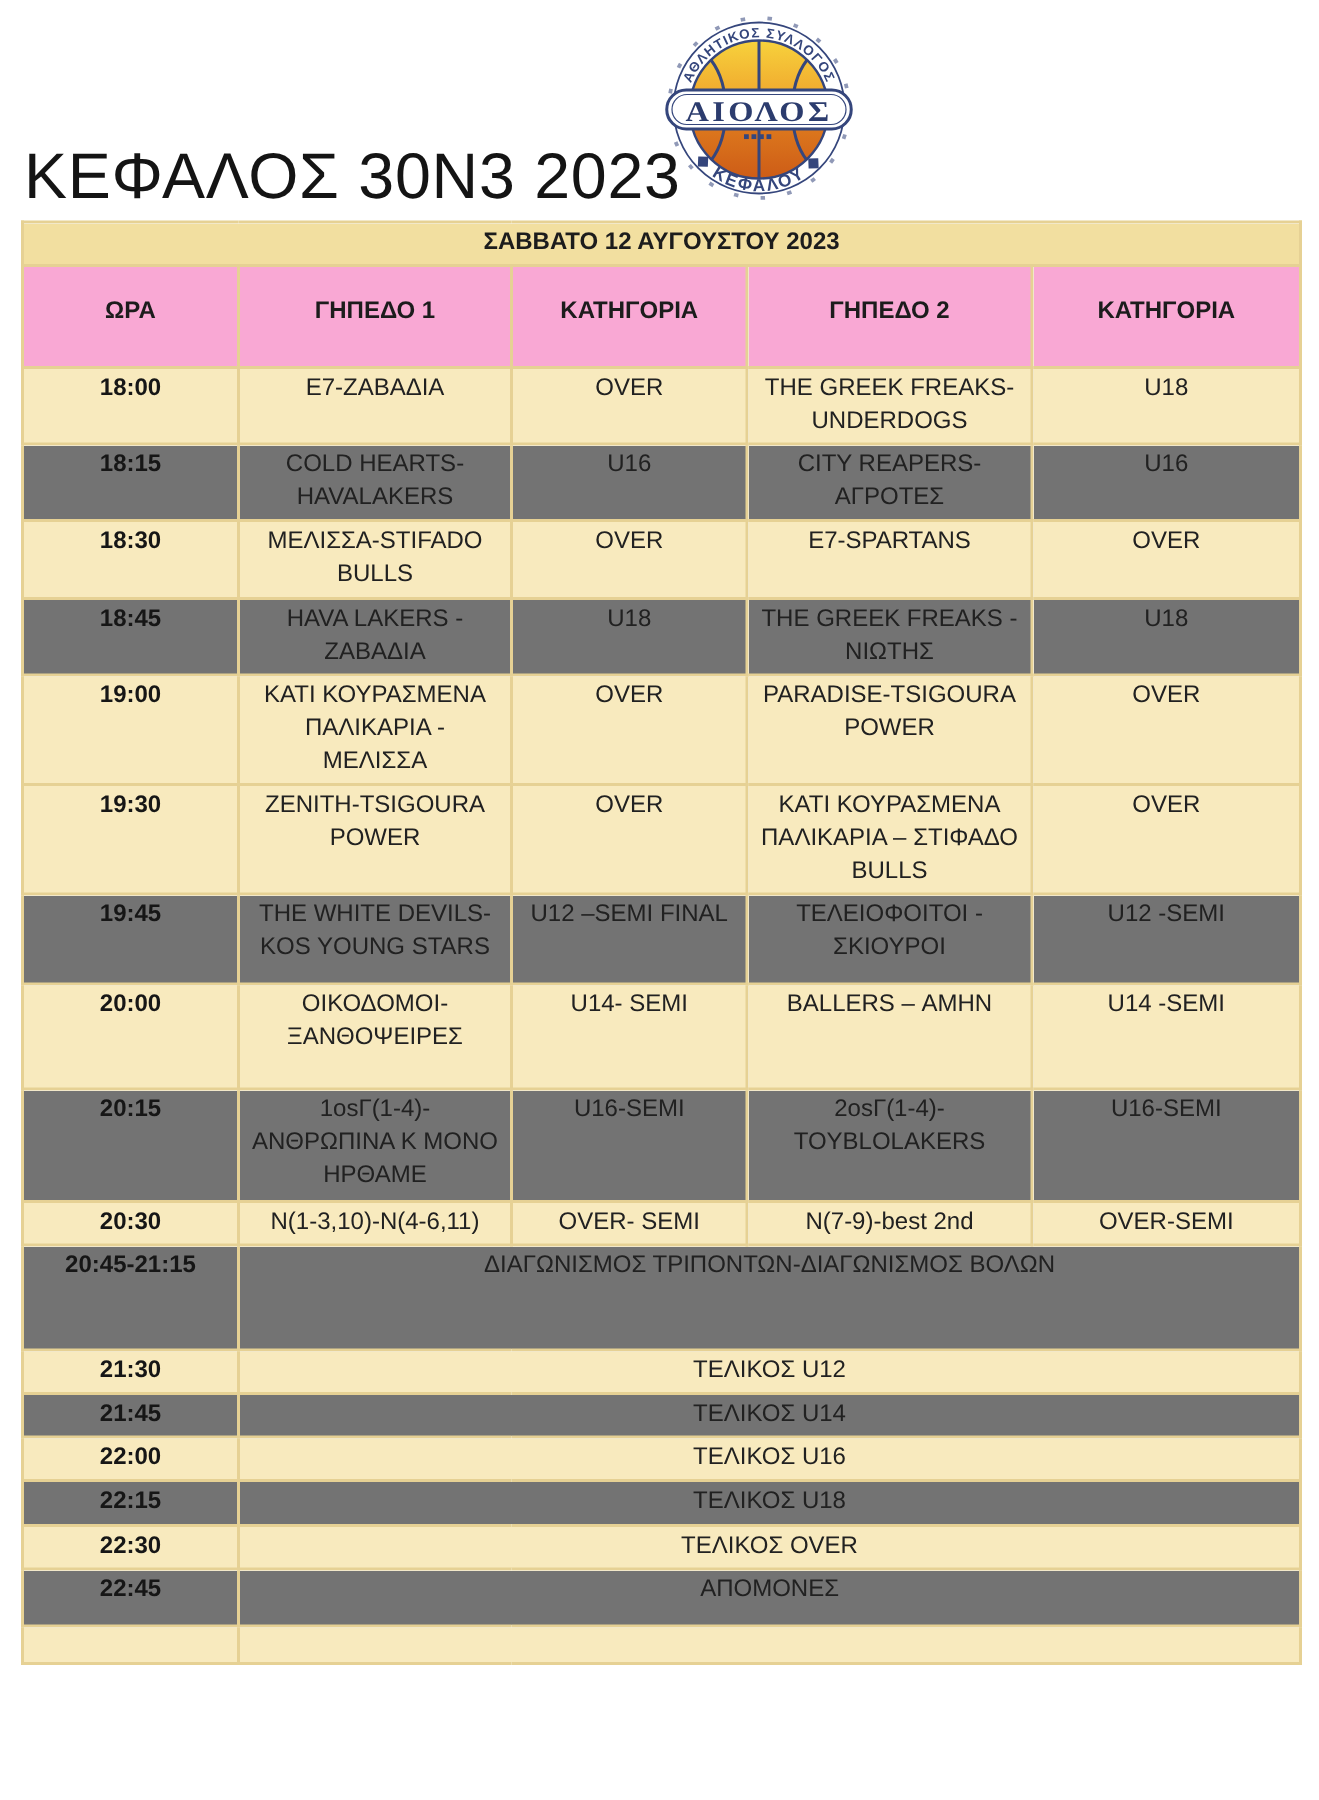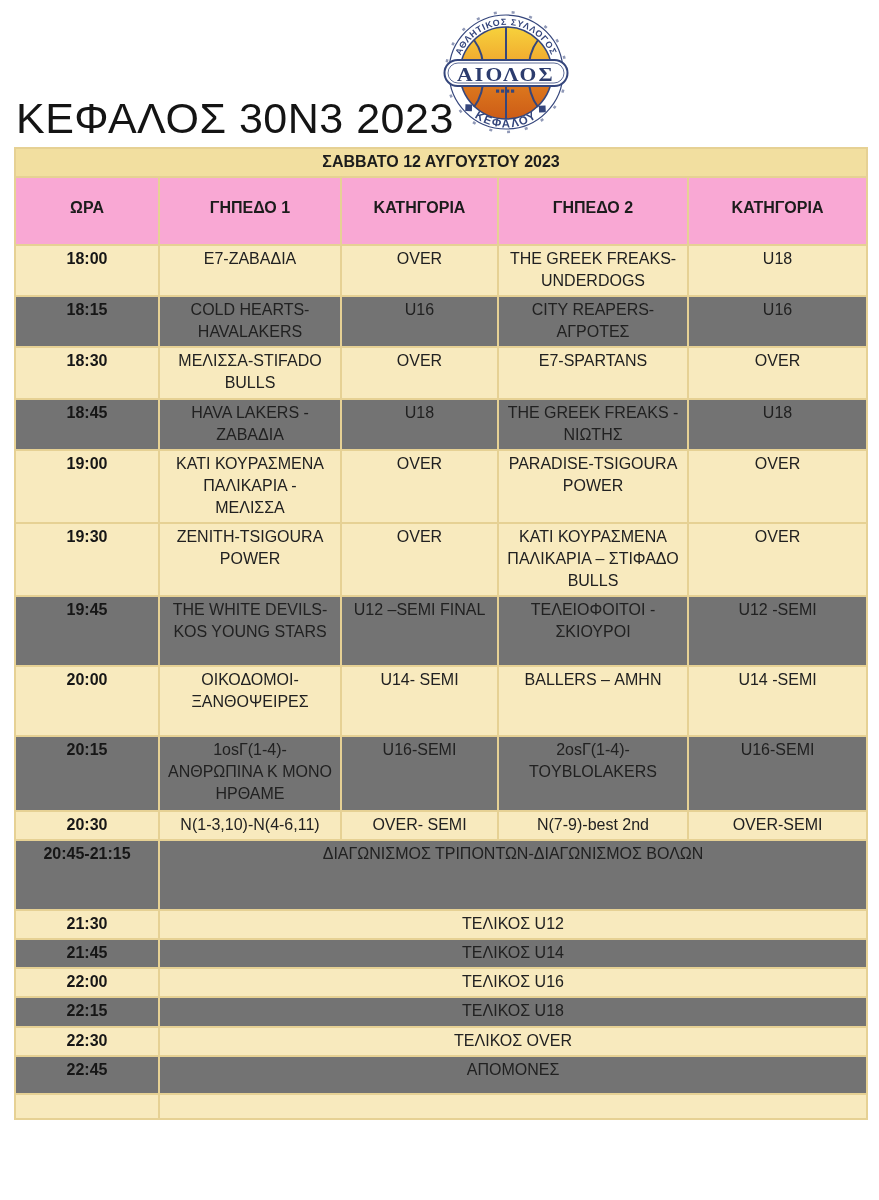--- a/index.html
+++ b/index.html
@@ -143,21 +143,21 @@
         <td class="al">PARADISE-TSIGOURA POWER</td>
         <td class="ac">OVER</td>
       </tr>
       <tr class="y" style="height: 73px;">
         <td class="time al">19:30</td>
         <td class="ac">ZENITH-TSIGOURA POWER</td>
         <td class="al">OVER</td>
         <td class="ac">ΚΑΤΙ ΚΟΥΡΑΣΜΕΝΑ ΠΑΛΙΚΑΡΙΑ – ΣΤΙΦΑΔΟ BULLS</td>
         <td class="al">OVER</td>
       </tr>
-      <tr class="w" style="height: 70px;">
+      <tr class="w" style="height: 60px;">
         <td class="time al">19:45</td>
         <td class="al">THE WHITE DEVILS-KOS YOUNG STARS</td>
         <td class="al">U12 –SEMI FINAL</td>
         <td class="al">ΤΕΛΕΙΟΦΟΙΤΟΙ - ΣΚΙΟΥΡΟΙ</td>
         <td class="al">U12 -SEMI</td>
       </tr>
       <tr class="y" style="height: 70px;">
         <td class="time al">20:00</td>
         <td class="al">ΟΙΚΟΔΟΜΟΙ-ΞΑΝΘΟΨΕΙΡΕΣ</td>
         <td class="al">U14- SEMI</td>

